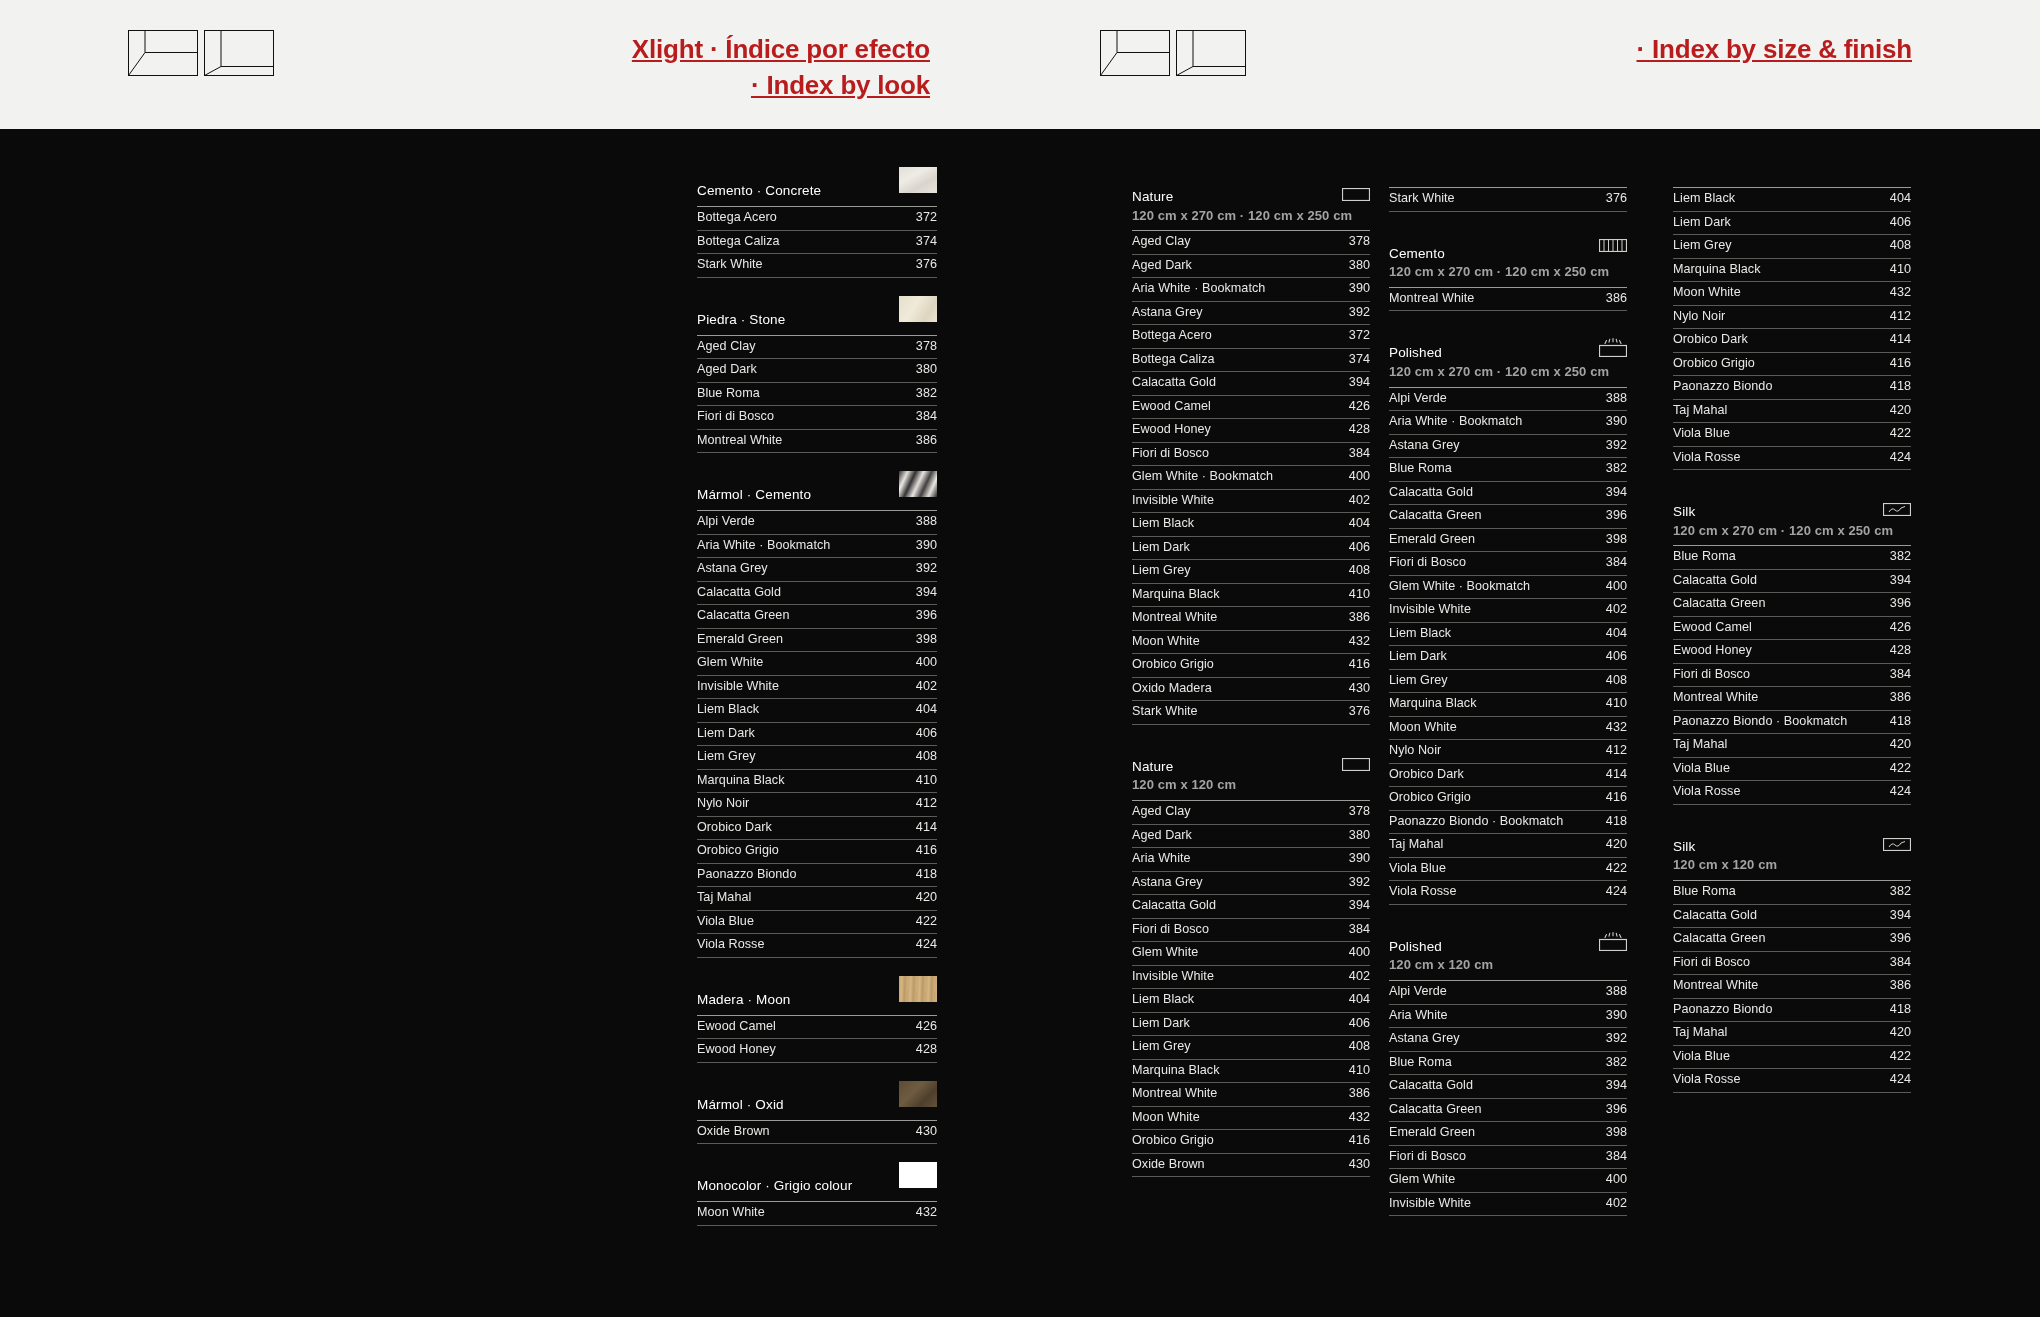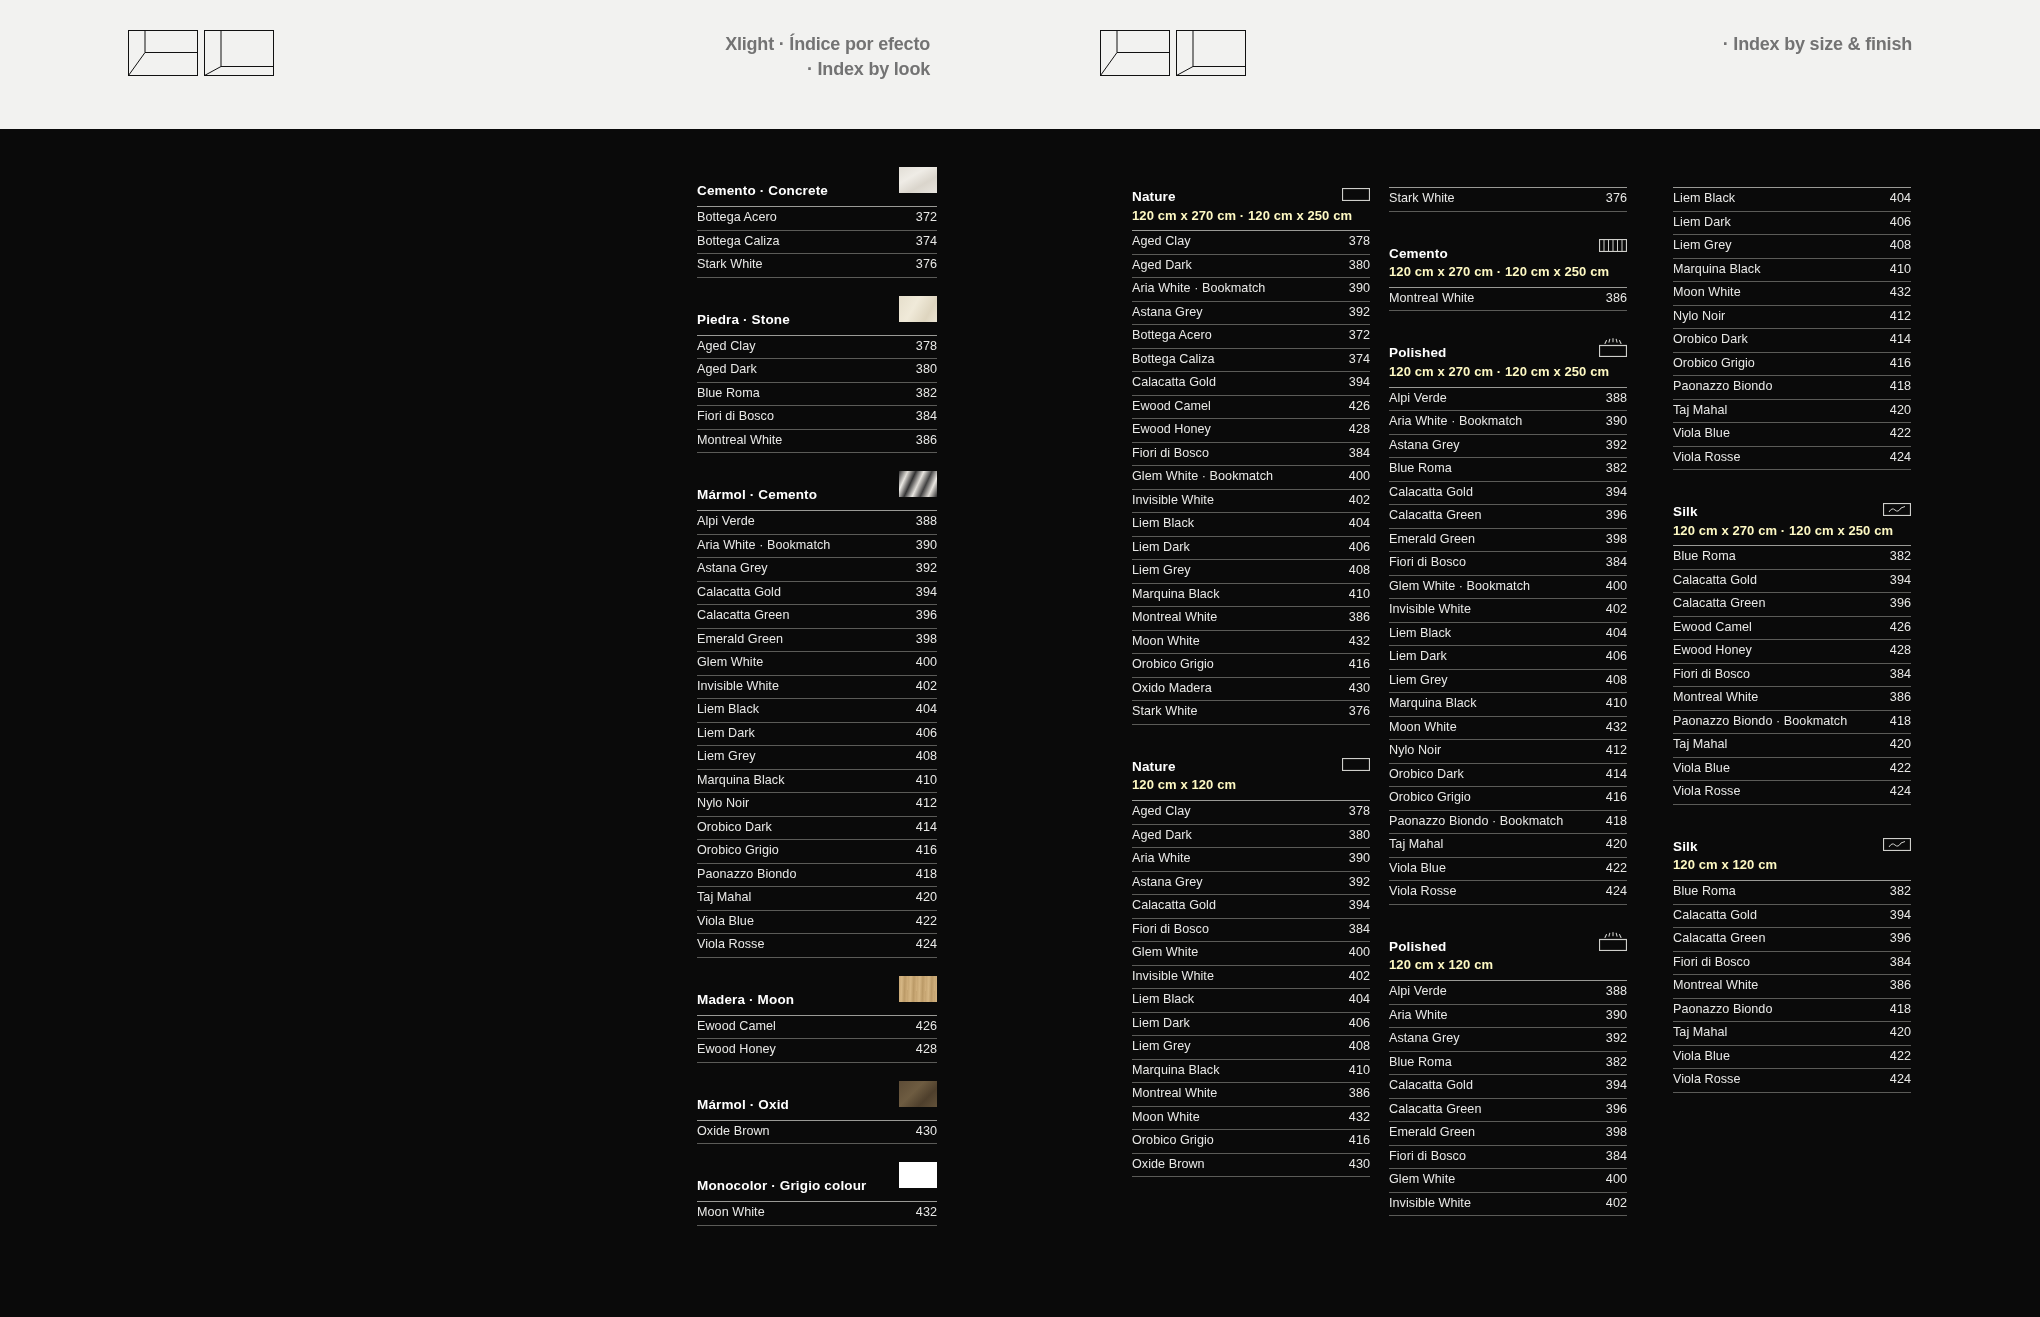--- a/index.html
+++ b/index.html
@@ -16,25 +16,26 @@
     background: #f2f2f0;
     display: flex; align-items: center;
     position: relative;
   }
   .hdr-left  { position: absolute; left: 128px; top: 30px; }
   .hdr-title-left { position: absolute; left: 430px; top: 32px; width: 500px; text-align: right; }
   .hdr-mid   { position: absolute; left: 1100px; top: 30px; }
   .hdr-title-right { position: absolute; left: 1300px; top: 32px; width: 612px; text-align: right; }
 
   .hdr-title {
-    color: #737373;
-    font-size: 18px;
+    color: #b91c1c;
+    font-size: 26px;
     font-weight: 700;
     line-height: 1.38;
     letter-spacing: -0.2px;
+    text-decoration: underline;
   }
 
   .logo { display: flex; gap: 6px; }
   .logo svg { display:block; }
 
   
   #page {
     position: relative;
     width: 2040px;
     height: 1188px;
@@ -51,26 +52,26 @@
 
   .sec-head {
     position: relative;
     padding-bottom: 5px;
     border-bottom: 1px solid #9a9a96;
     min-height: 26px;
   }
   .sec-title {
     color: #fff;
     font-size: 13.5px;
-    font-weight: 700;
+    font-weight: 400;
     letter-spacing: 0.15px;
     line-height: 1.45;
   }
   .sec-sub {
-    color: #fef9c3;
+    color: #a3a3a3;
     font-size: 13px;
     font-weight: 700;
     letter-spacing: 0.1px;
     line-height: 1.45;
   }
   .sec-swatch {
     position: absolute;
     right: 0; top: -14px;
     width: 38px; height: 26px;
   }

